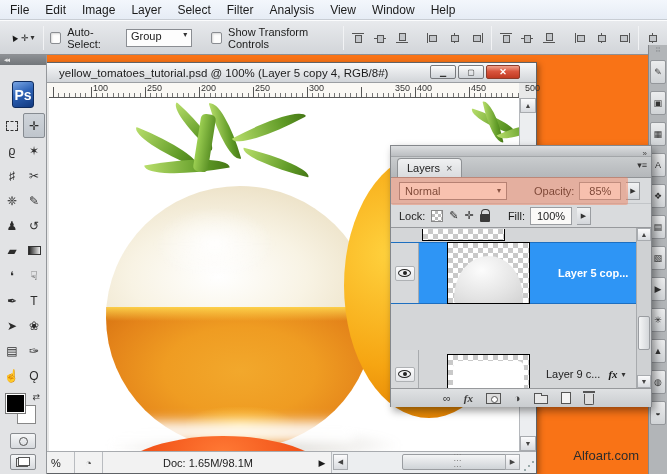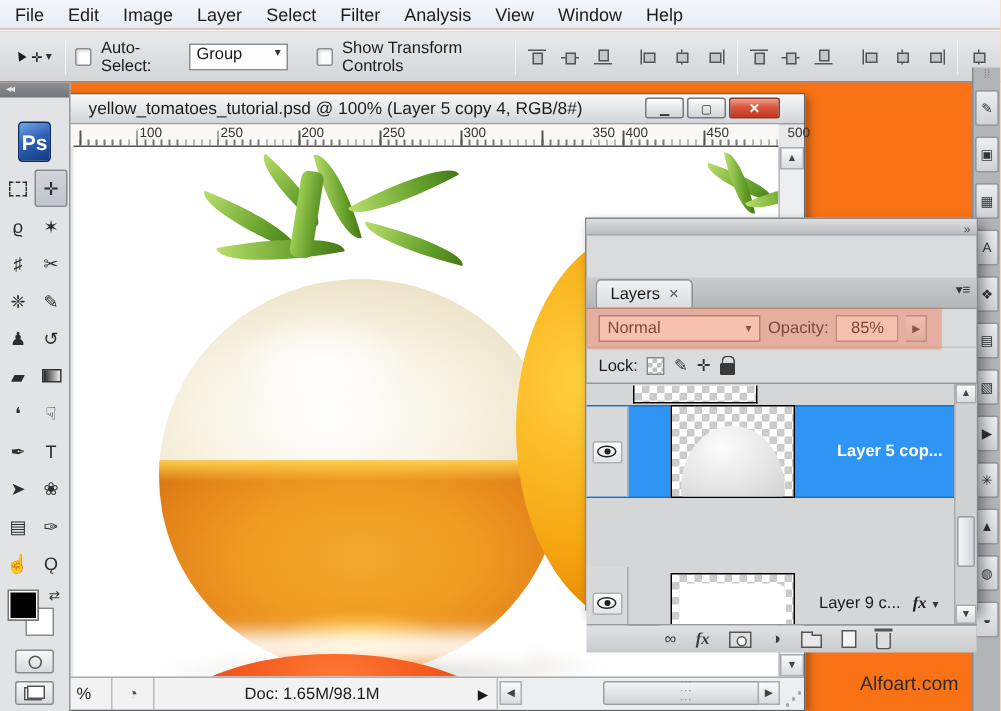--- a/index.html
+++ b/index.html
@@ -162,21 +162,21 @@
   .sm-rects::after { content: ""; position: absolute; right: 0; top: 0; width: 10px; height: 7px; border: 1px solid #555; background: #fff; }
 
   
   .layers-panel { position: absolute; left: 390px; top: 145px; width: 262px; height: 262px;
                   background: #d9dbdd; border: 1px solid #84878b; z-index: 6;
                   box-shadow: 3px 4px 8px rgba(0,0,0,.4); font-size: 11px; }
   .p-topbar { height: 11px; background: linear-gradient(#dcdee0, #bbbec1);
               border-bottom: 1px solid #a3a6a9; text-align: right; }
   .p-topbar .dbl { font-size: 8px; color: #444; line-height: 10px; padding-right: 4px; }
   .p-tabs { height: 21px; background: linear-gradient(#c9ccce, #b4b7ba); position: relative;
-            border-bottom: 1px solid #909396; margin-top: 28px; }
+            border-bottom: 1px solid #909396; }
   .p-tab { position: absolute; left: 6px; bottom: 0; height: 19px; padding: 0 9px;
            background: linear-gradient(#f0f1f2, #dadcde); border: 1px solid #8f9295; border-bottom: none;
            border-radius: 4px 4px 0 0; display: flex; align-items: center; gap: 6px; }
   .p-menu-btn { position: absolute; right: 4px; top: 3px; font-size: 9px; color: #333; }
   .p-blend { height: 26px; position: relative; display: flex; align-items: center; gap: 5px;
              padding: 0 8px; border-bottom: 1px solid #c2c5c8; }
   .annotation { position: absolute; left: 0; top: -1px; width: 237px; height: 28px;
                 background: rgba(242,122,84,.45); border-radius: 2px; pointer-events: none; z-index: 2; }
   .blend-select { width: 108px; height: 18px; background: #fdfcfa; border: 1px solid #85888c;
                   display: flex; align-items: center; justify-content: space-between; padding: 0 5px; }
@@ -443,30 +443,35 @@
         <span style="color:#555">×</span>
       </span>
       <span class="p-menu-btn">▾≡</span>
     </div>
     <div class="p-blend">
       <div class="annotation"></div>
       <div class="blend-select">
         <span>Normal</span>
         <span class="caret">▾</span>
       </div>
-      <span style="margin-left:0">Opacity:</span>
+      <span style="margin-left:22px">Opacity:</span>
       <span class="val-box">85%</span>
       <span class="spin">▶</span>
     </div>
     <div class="p-lock">
       <span>Lock:</span>
       <span class="checker-sm"></span>
       <span class="lock-glyph">✎</span>
       <span class="lock-glyph">✛</span>
       <span class="padlock"></span>
+      <span class="fill-group">
+        <span>Fill:</span>
+        <span class="val-box">100%</span>
+        <span class="spin">▶</span>
+      </span>
     </div>
     <div class="p-list">
 
       <div class="lrow" style="top:0;height:13px">
         <div class="thumb checker" style="height:12px;border-top:none"></div>
       </div>
 
       <div class="lrow" style="top:14px;height:62px;background:#2e95f5;border-top:1px solid #1d6fc0;border-bottom:1px solid #1d6fc0">
         <div class="eye-col">
           <span class="eye-btn">

